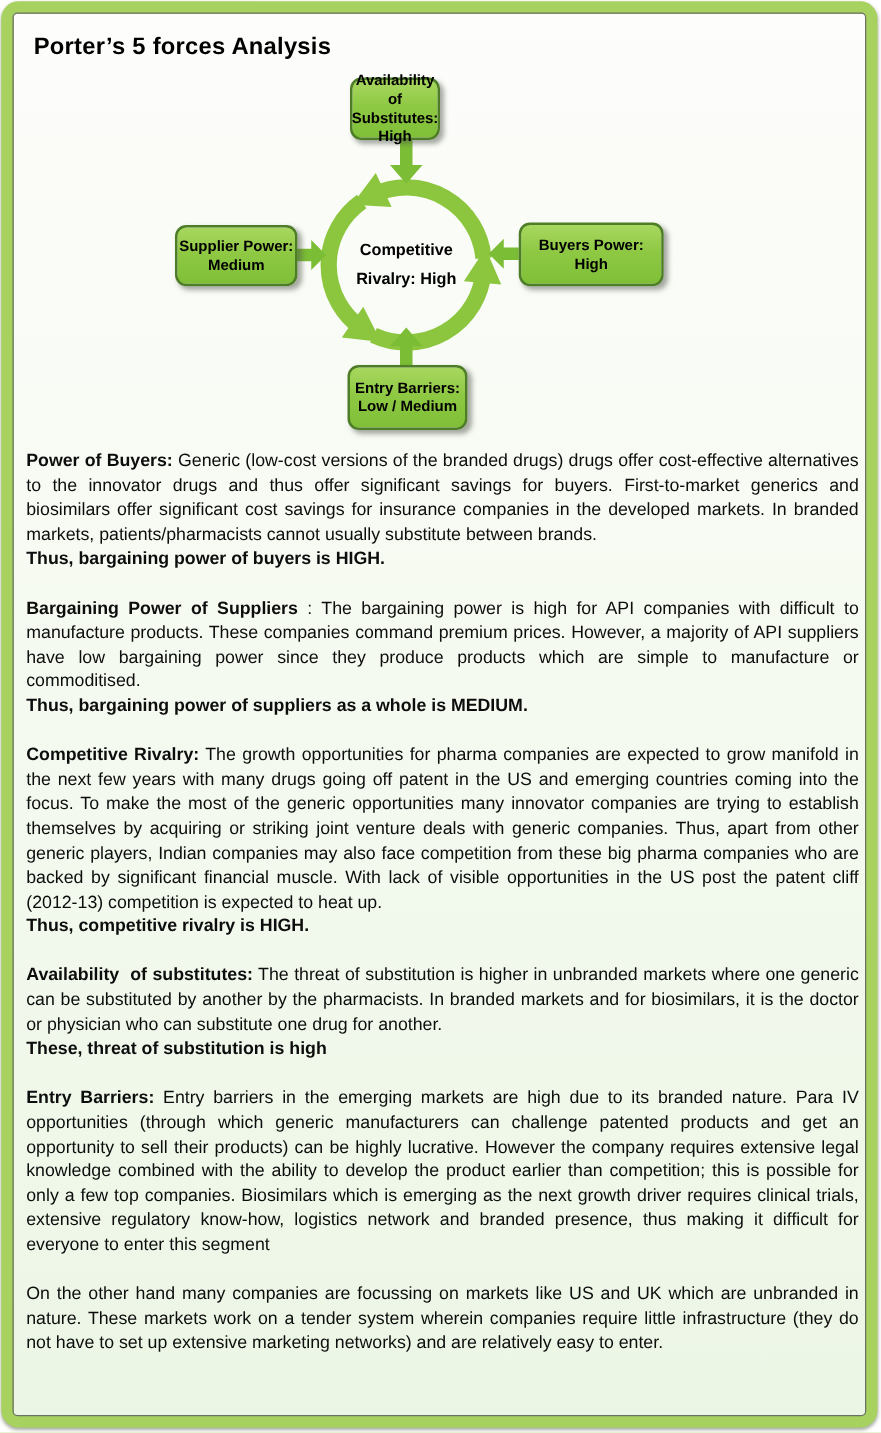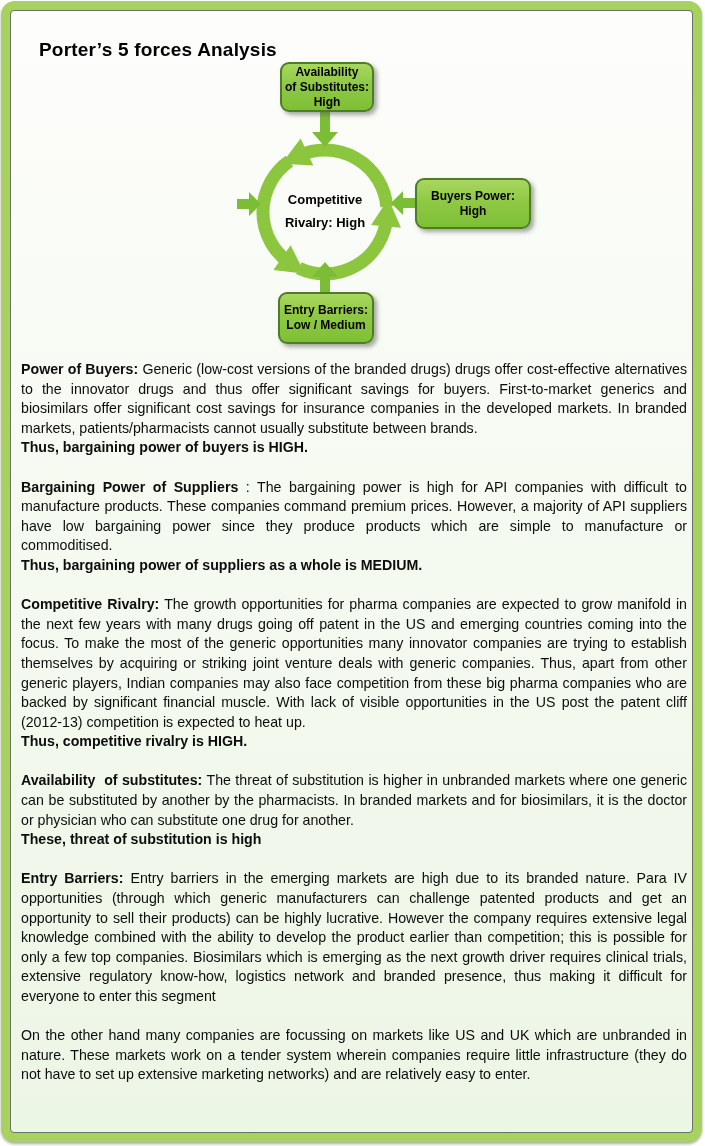--- a/index.html
+++ b/index.html
@@ -10,36 +10,36 @@
     background:#a7d25f; border-radius:14px; padding:9px; box-sizing:border-box;
     box-shadow:0 2px 3px rgba(60,70,40,0.45);
   }
   .inner {
     width:100%; height:100%; box-sizing:border-box; position:relative; overflow:hidden;
     border:1px solid #6b7163; border-radius:4px;
     background:linear-gradient(180deg, #fdfdfb 0%, #f7fbf3 35%, #ecf6e5 100%);
   }
 
   .page-title {
-    position:absolute; left:16px; top:16px; margin:12px;
+    position:absolute; left:16px; top:16px; margin:0;
     font-size:19px; font-weight:bold; color:#000; letter-spacing:0.2px;
   }
 
   .diagram { position:absolute; left:0; top:0; width:683px; height:348px; }
   .diagram svg { position:absolute; left:0; top:0; }
 
   .dbox {
     position:absolute; box-sizing:border-box;
     background:linear-gradient(180deg,#a8d75f 0%, #8fc944 45%, #7fbf37 100%);
     border:2px solid #4e7d28; border-radius:9px;
     box-shadow:3px 3px 4px rgba(80,85,75,0.5);
     display:flex; flex-direction:column; justify-content:center; align-items:center;
     font-weight:bold; font-size:12px; line-height:15px; color:#000; text-align:center;
   }
-  .dbox-top    { left:269px; top:51px;  width:94px; height:50px; }
+  .dbox-top    { left:269px; top:51px;  width:72px; height:50px; }
   .dbox-left   { left:129px; top:169px; width:98px; height:49px; }
   .dbox-right  { left:404px; top:167px; width:116px; height:51px; }
   .dbox-bottom { left:267px; top:281px; width:96px; height:52px; }
 
   .center-label {
     position:absolute; left:254px; top:177px; width:120px;
     text-align:center; font-weight:bold; font-size:13px; line-height:23px; color:#000;
   }
 
   .textblock {
@@ -80,20 +80,24 @@
           <path d="M 404 187 L 392 187 L 392 180 L 380 192 L 392 204 L 392 197 L 404 197 Z"></path>
         </g>
       </svg>
 
       <div class="dbox dbox-top">
         <div>Availability</div>
         <div>of Substitutes:</div>
         <div>High</div>
       </div>
 
+      <div class="dbox dbox-left">
+        <div>Supplier Power:</div>
+        <div>Medium</div>
+      </div>
 
       <div class="dbox dbox-right">
         <div>Buyers Power:</div>
         <div>High</div>
       </div>
 
       <div class="dbox dbox-bottom">
         <div>Entry Barriers:</div>
         <div>Low / Medium</div>
       </div>

